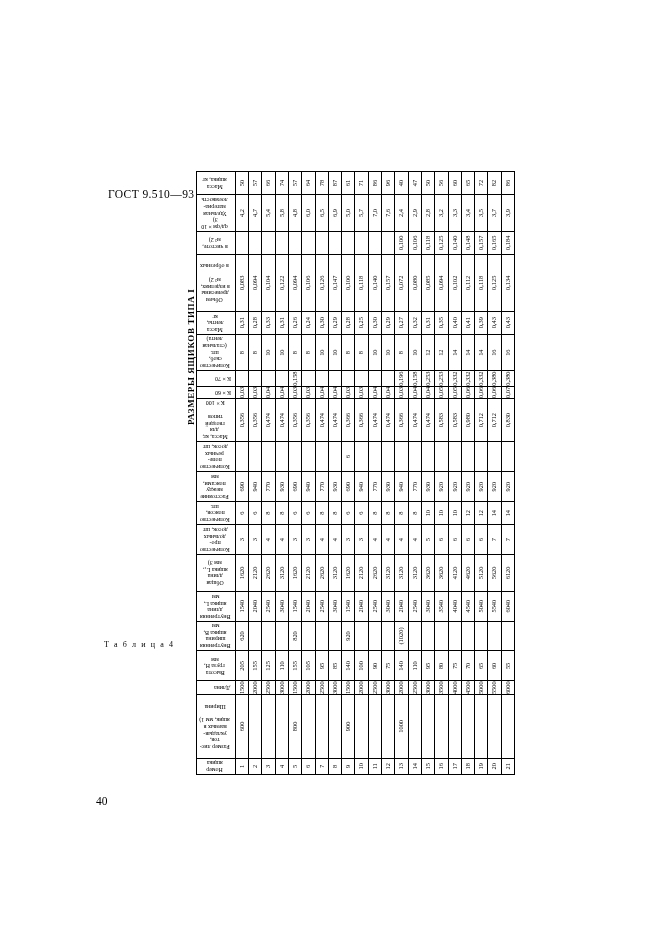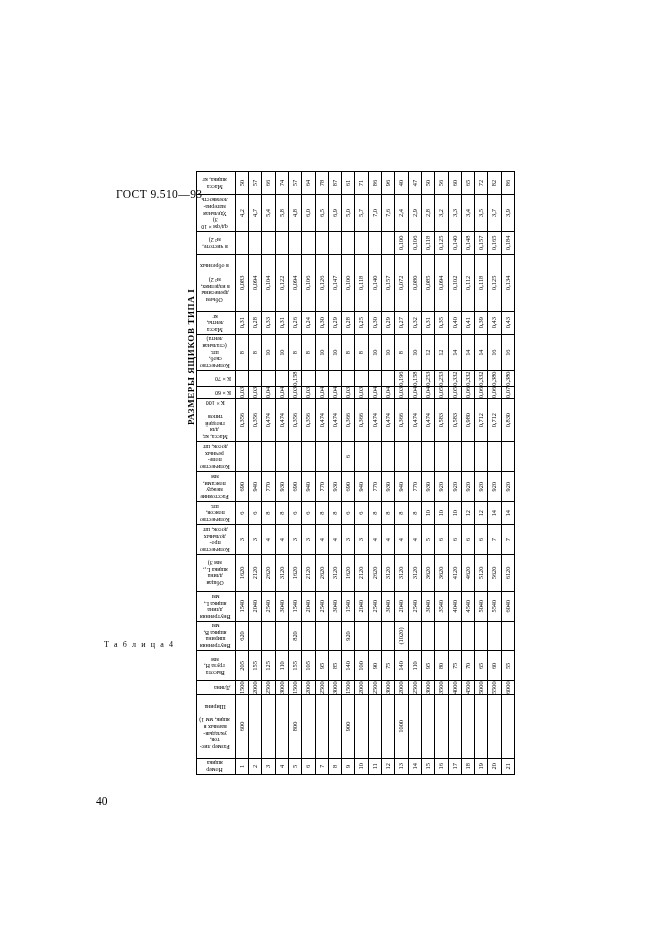--- a/index.html
+++ b/index.html
@@ -16,21 +16,21 @@
   }
   .page {
     position: absolute;
     left: 0; top: 0;
     width: 661px;
     height: 935px;
     overflow: hidden;
   }
   .gost-header {
     position: absolute;
-    left: 116px;
+    left: 108px;
     top: 188px;
     font-family: "Liberation Serif", serif;
     font-size: 11.5px;
     letter-spacing: 0.4px;
     white-space: nowrap;
   }
   .page-number {
     position: absolute;
     left: 96px;
     top: 795px;

